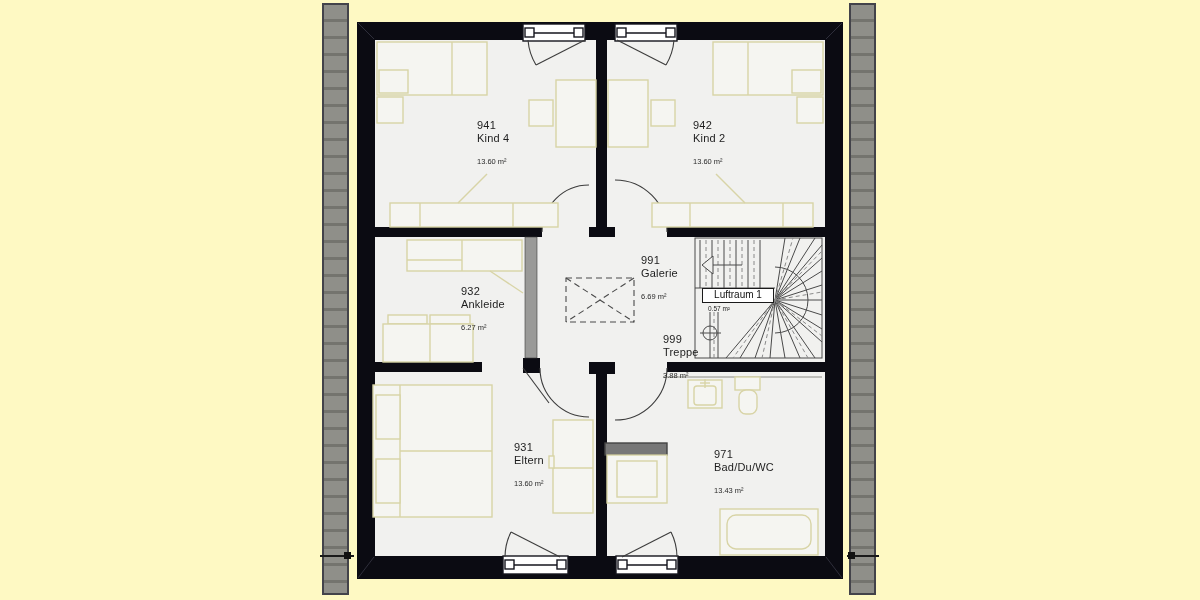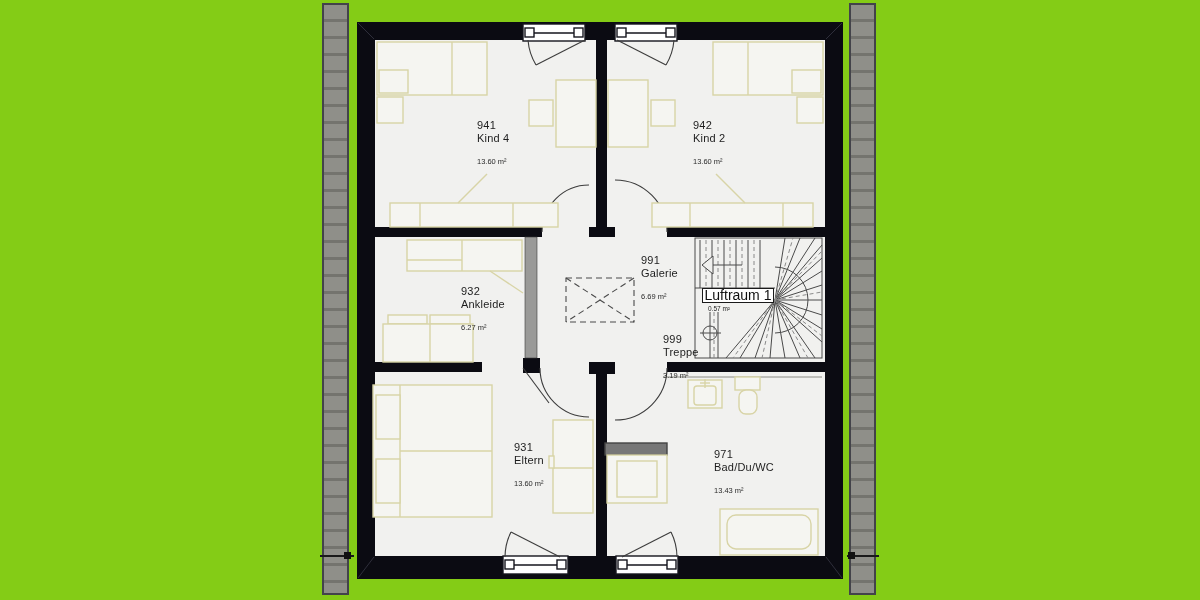--- a/index.html
+++ b/index.html
@@ -1,31 +1,31 @@
 <!DOCTYPE html>
 <html><head>
 <meta charset="utf-8">
 <style>
   html,body{margin:0;padding:0;background:#ffffff;}
   #stage{
-    position:relative;width:1200px;height:600px;background:#84cc16;overflow:hidden;
+    position:relative;width:1200px;height:600px;background:#fef9c3;overflow:hidden;
     font-family:"Liberation Sans","DejaVu Sans",sans-serif;
   }
   .roof-strip{
     position:absolute;top:3px;height:592px;width:27px;
     background:repeating-linear-gradient(to bottom,#8f8f89 0px,#8f8f89 14px,#74746e 14px,#74746e 17px);
     border:2px solid #43434a;box-sizing:border-box;
   }
   .room-label{position:absolute;color:#1d1d1d;white-space:nowrap;}
   .room-label .rid,.room-label .rname{font-size:11px;line-height:13px;letter-spacing:.2px;}
   .room-label .rarea{font-size:7.5px;line-height:9px;margin-top:12px;color:#2a2a2a;}
   .void-box{
     position:absolute;left:702px;top:288px;width:72px;height:15px;
     background:#ffffff;border:1.2px solid #1a1a1a;box-sizing:border-box;
-    font-size:14px;line-height:12px;text-align:center;color:#111;
+    font-size:10px;line-height:12px;text-align:center;color:#111;
   }
   .void-area{
     position:absolute;left:708px;top:305px;font-size:6.5px;color:#222;
     background:transparent;
   }
   svg{position:absolute;left:0;top:0;}
 </style>
 </head>
 <body>
 
@@ -282,21 +282,21 @@
 
   <div class="room-label" style="left:641px;top:254px">
     <div class="rid">991</div>
     <div class="rname">Galerie</div>
     <div class="rarea">6.69 m²</div>
   </div>
 
   <div class="room-label" style="left:663px;top:333px">
     <div class="rid">999</div>
     <div class="rname">Treppe</div>
-    <div class="rarea">3.19 m²</div>
+    <div class="rarea">3.88 m²</div>
   </div>
 
   <div class="room-label" style="left:514px;top:441px">
     <div class="rid">931</div>
     <div class="rname">Eltern</div>
     <div class="rarea">13.60 m²</div>
   </div>
 
   <div class="room-label" style="left:714px;top:448px">
     <div class="rid">971</div>

